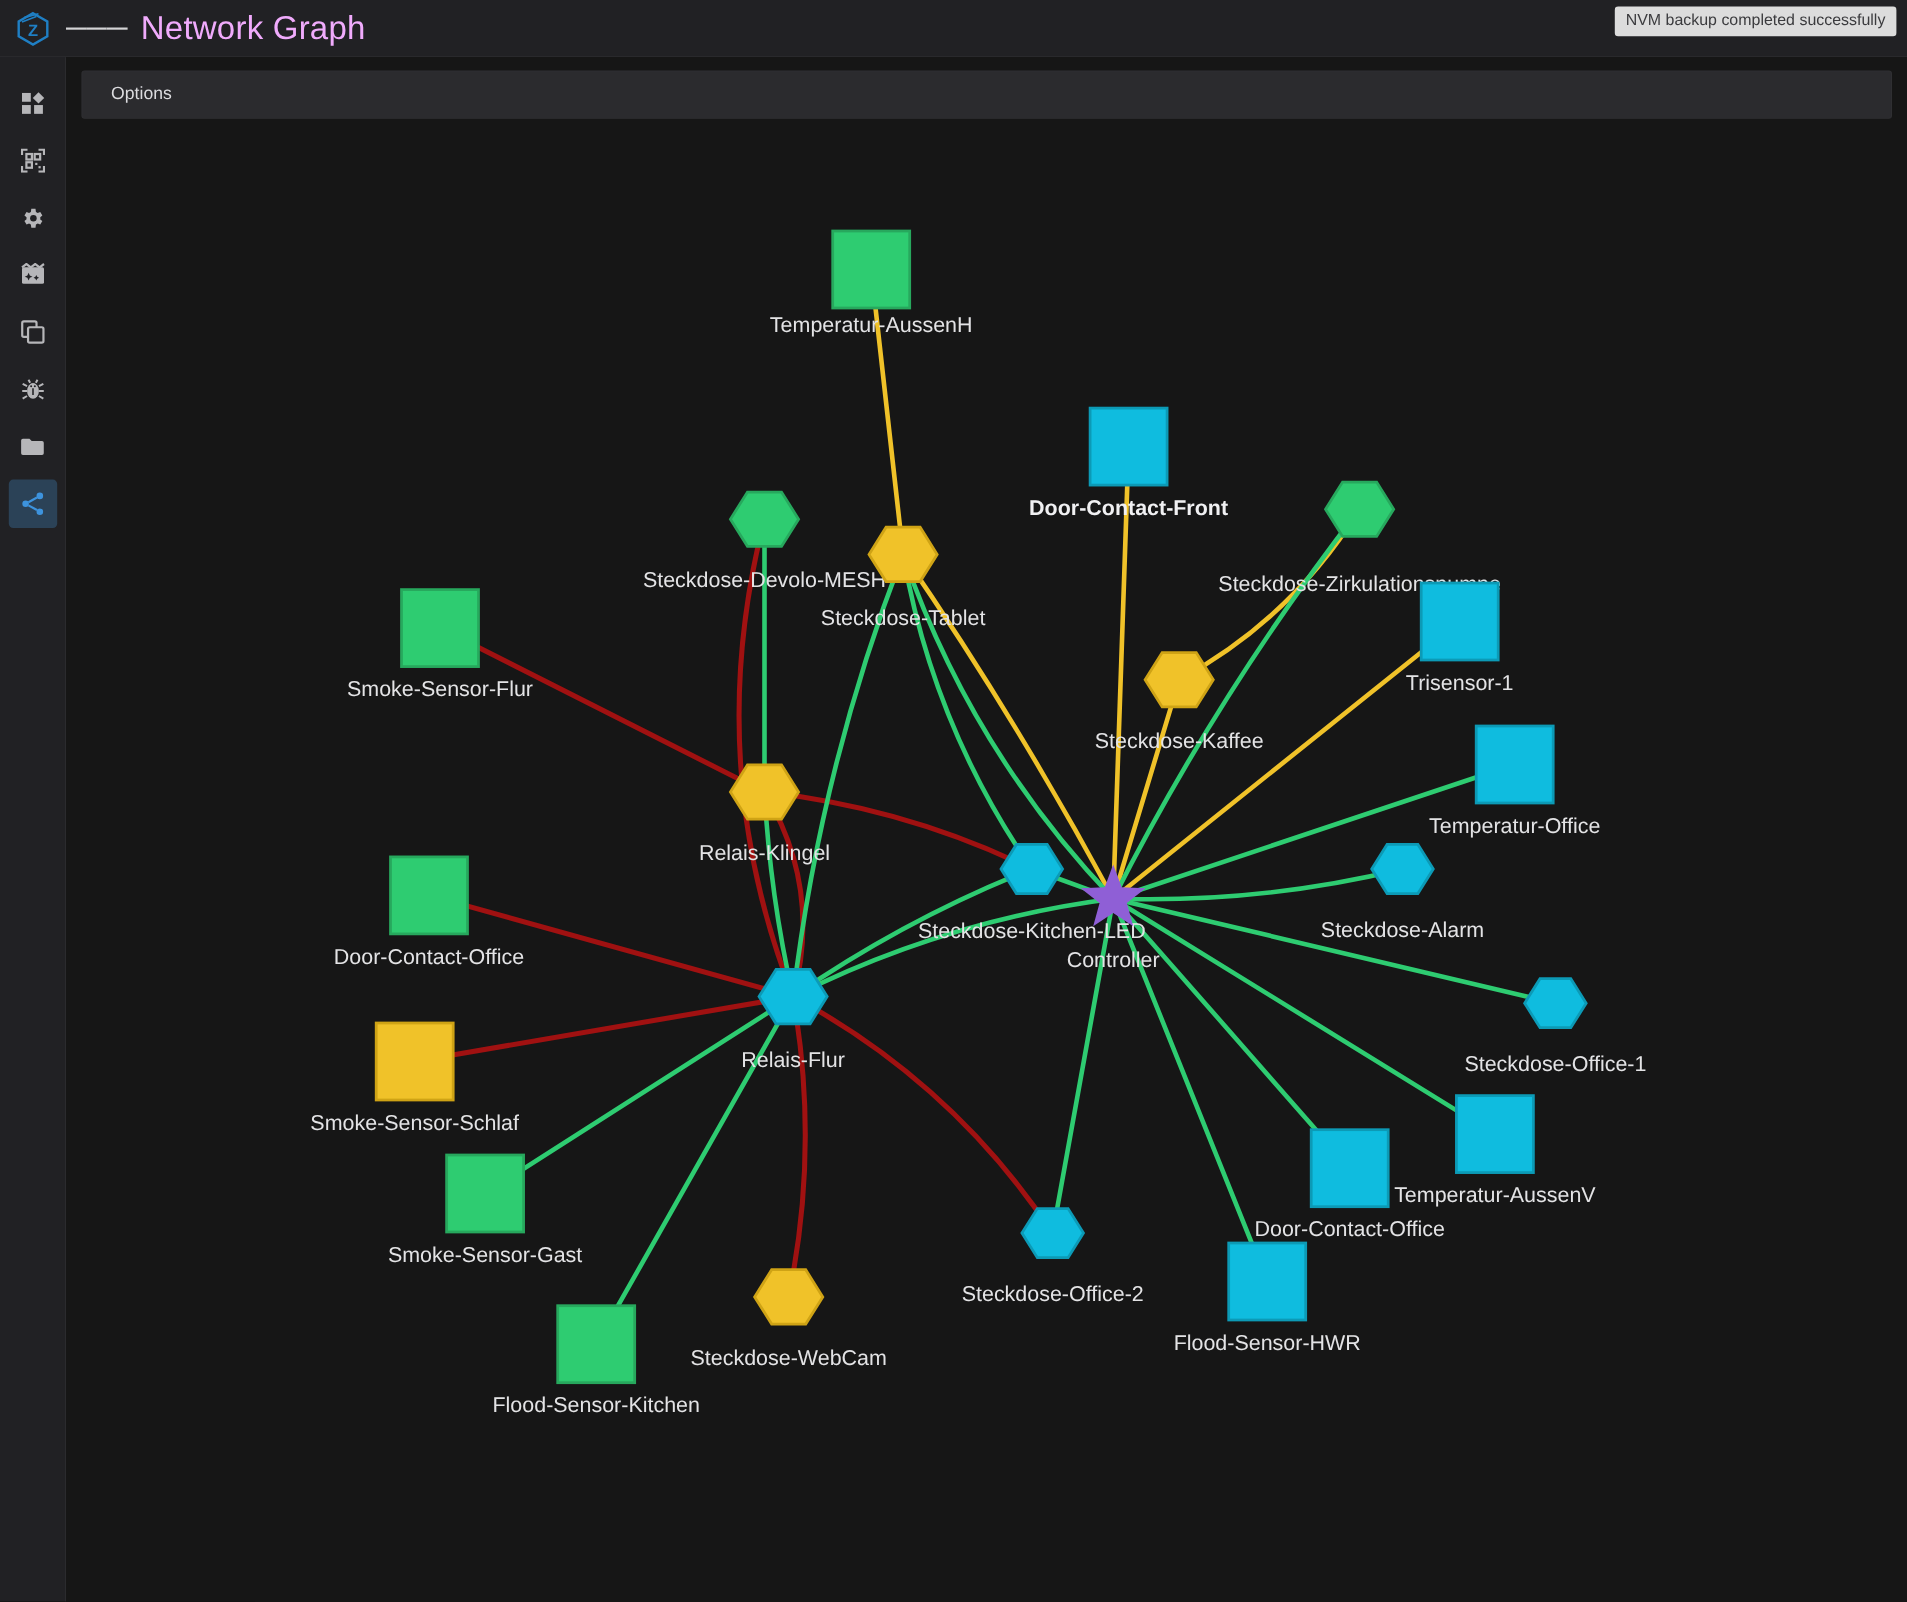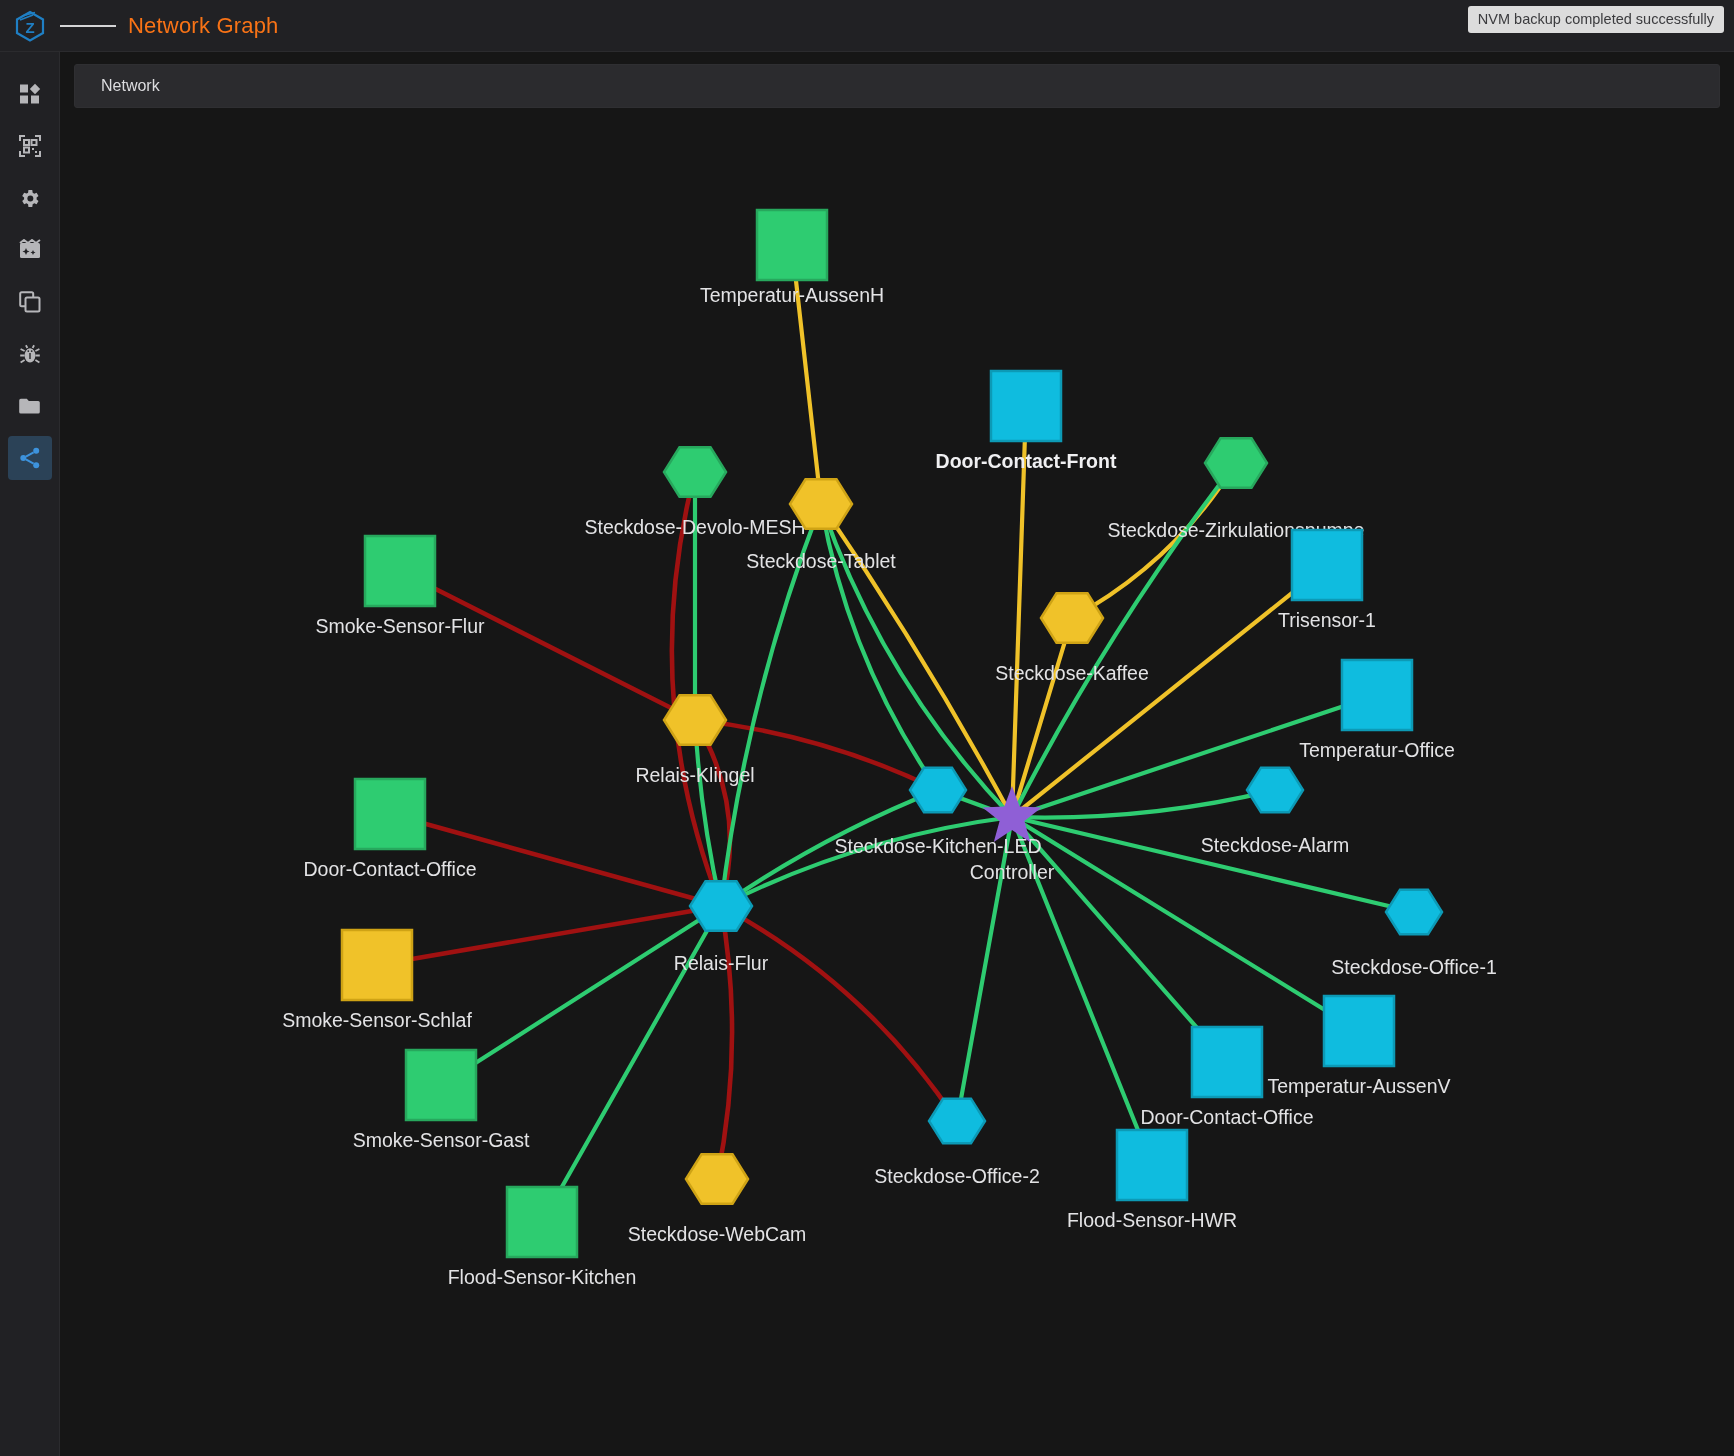--- a/index.html
+++ b/index.html
@@ -38,21 +38,21 @@
   .rightcol { flex: 1; display: flex; flex-direction: column; min-width: 0; }
 
   .topbar {
     height: 52px; background: #212124;
     display: flex; align-items: center; gap: 0;
     position: relative; flex: 0 0 52px;
     border-bottom: 1px solid #2b2b2e;
   }
   .hamburger { width: 56px; height: 52px; display:flex; align-items:center; justify-content:center; cursor:pointer; }
   .hamburger span { display:block; width:26px; height:2px; background:#d4d4d6; margin:3px 0; }
-  .apptitle { font-size: 22px; color: #f97316; letter-spacing: .2px; padding-left: 12px; }
+  .apptitle { font-size: 30px; color: #f0abfc; letter-spacing: .2px; padding-left: 12px; }
 
   .toast {
     position: absolute; top: 6px; right: 10px;
     background: #dcdcdc; color: #3b3b3e;
     font-size: 14.5px; padding: 5px 10px 6px 10px; border-radius: 3px;
     white-space: nowrap;
   }
 
   .body-area { flex:1; position: relative; background:#161616; padding: 12px 14px 0 14px; }
 
@@ -171,21 +171,21 @@
         <span></span>
         <span></span>
       </div>
       <div class="apptitle">Network Graph</div>
       <div class="toast">NVM backup completed successfully</div>
     </div>
 
     <div class="body-area">
 
       <div class="options-panel">
-        <div class="options-label">Network</div>
+        <div class="options-label">Options</div>
       </div>
 
       <div class="graph-wrap">
         <svg id="graph" width="1674" height="1404">
             <g>
               <path d="M 732 193 Q 746.5 322.5 761 452" fill="none" stroke="#f0c229" stroke-width="4.2" stroke-linecap="round"></path>
               <path d="M 966 354 Q 959 559.5 952 765" fill="none" stroke="#f0c229" stroke-width="4.2" stroke-linecap="round"></path>
               <path d="M 761 452 Q 865.03618727068 603.2910167134189 952 765" fill="none" stroke="#f0c229" stroke-width="4.2" stroke-linecap="round"></path>
               <path d="M 1012 566 Q 982 665.5 952 765" fill="none" stroke="#f0c229" stroke-width="4.2" stroke-linecap="round"></path>
               <path d="M 1012 566 Q 1114.606512219905 510.3030193810607 1176 411" fill="none" stroke="#f0c229" stroke-width="4.2" stroke-linecap="round"></path>

